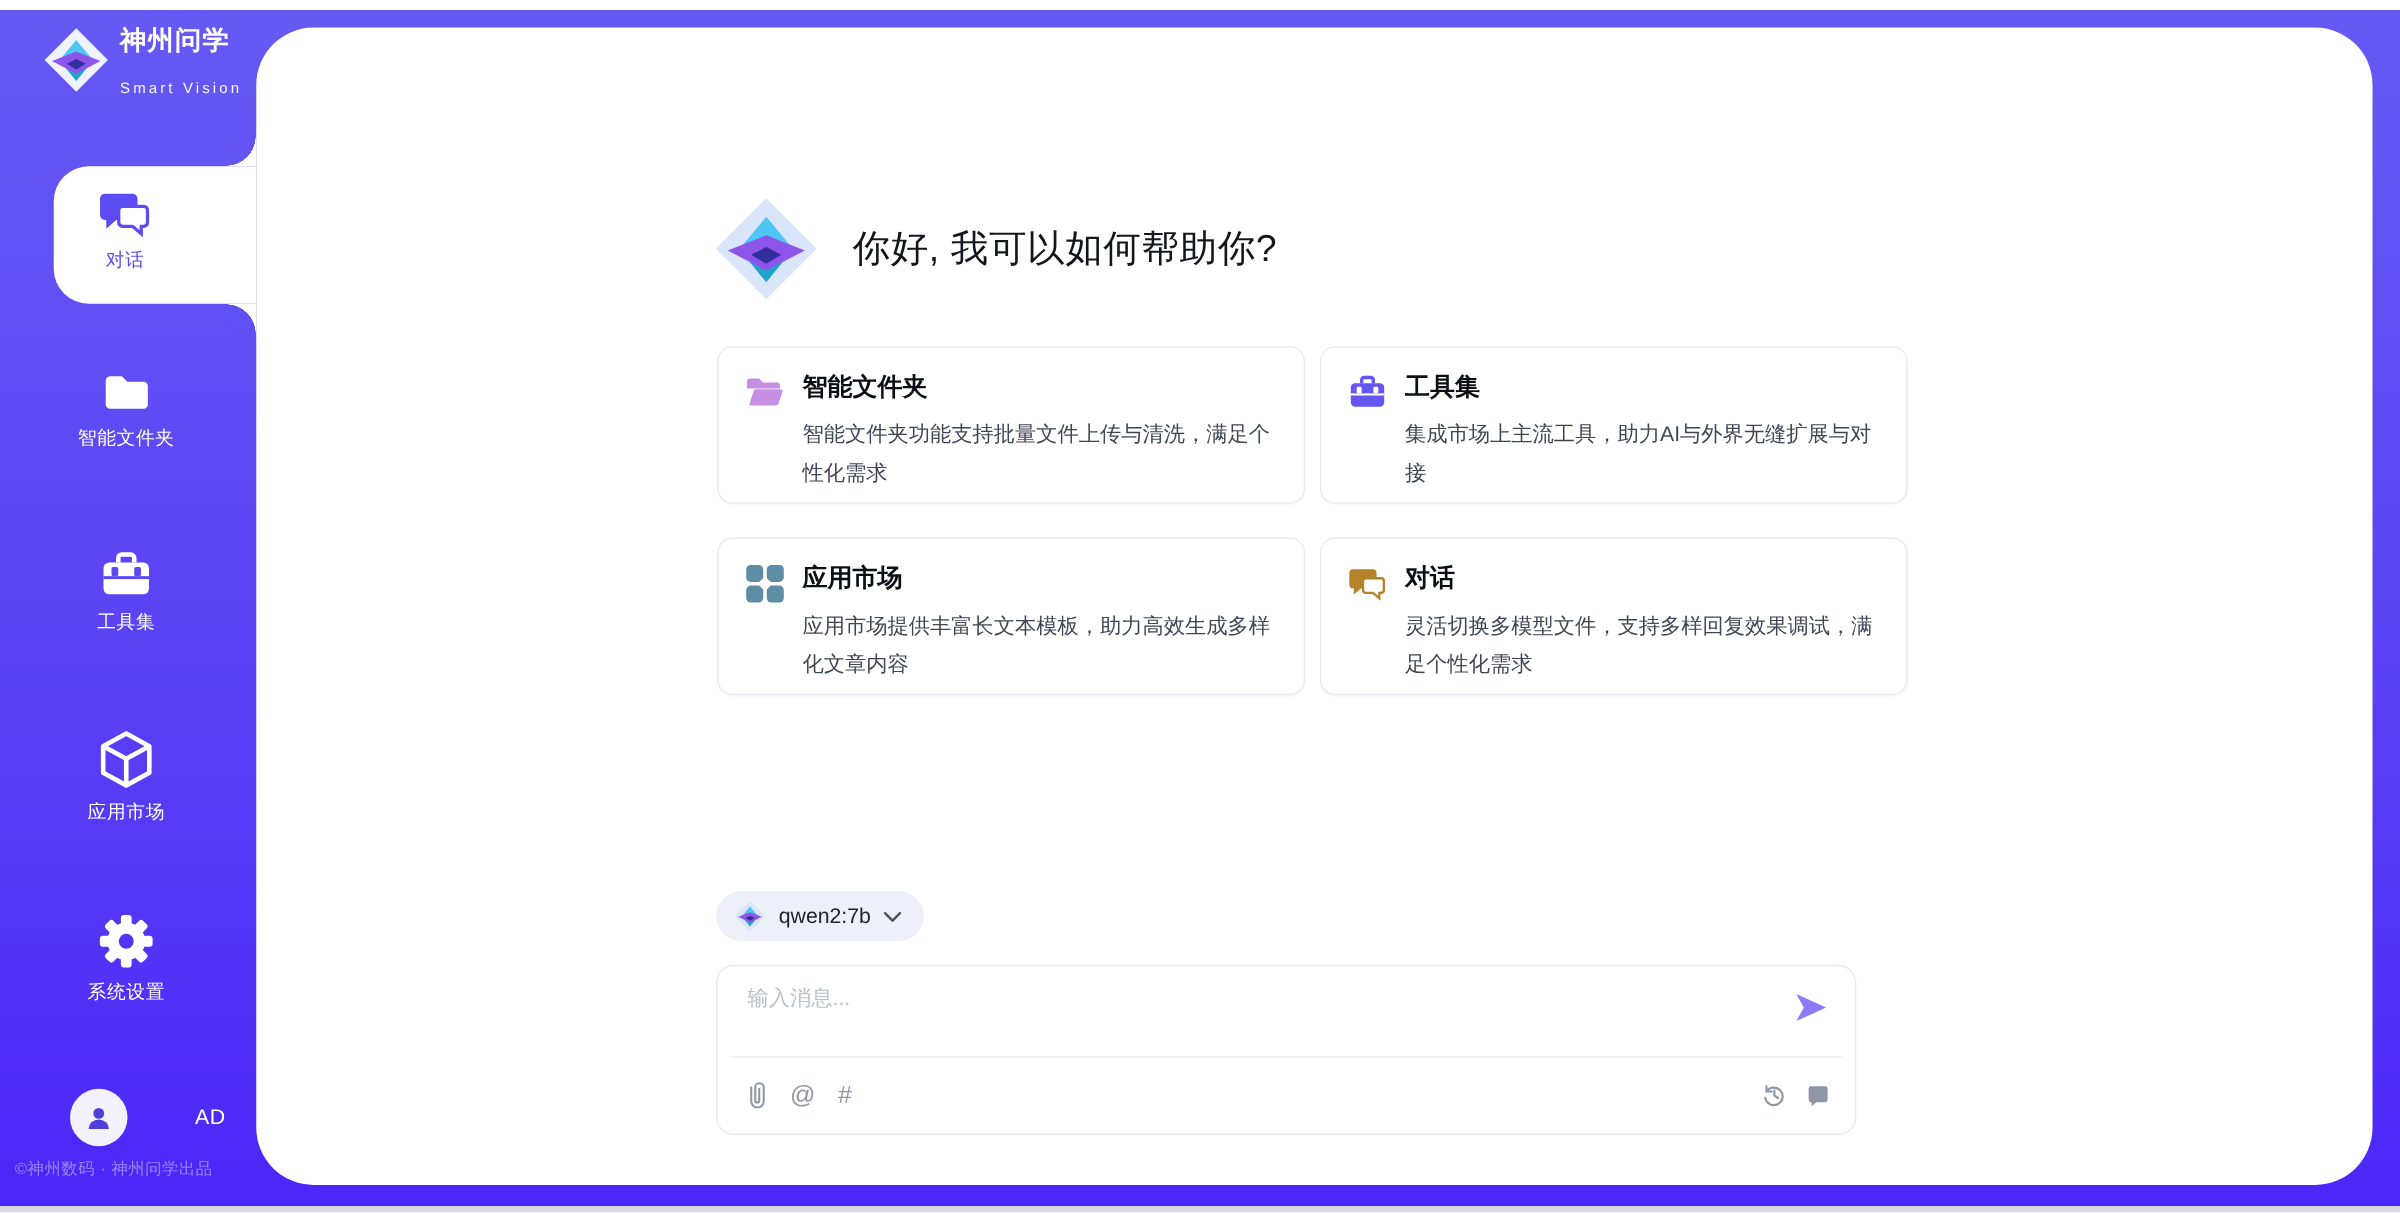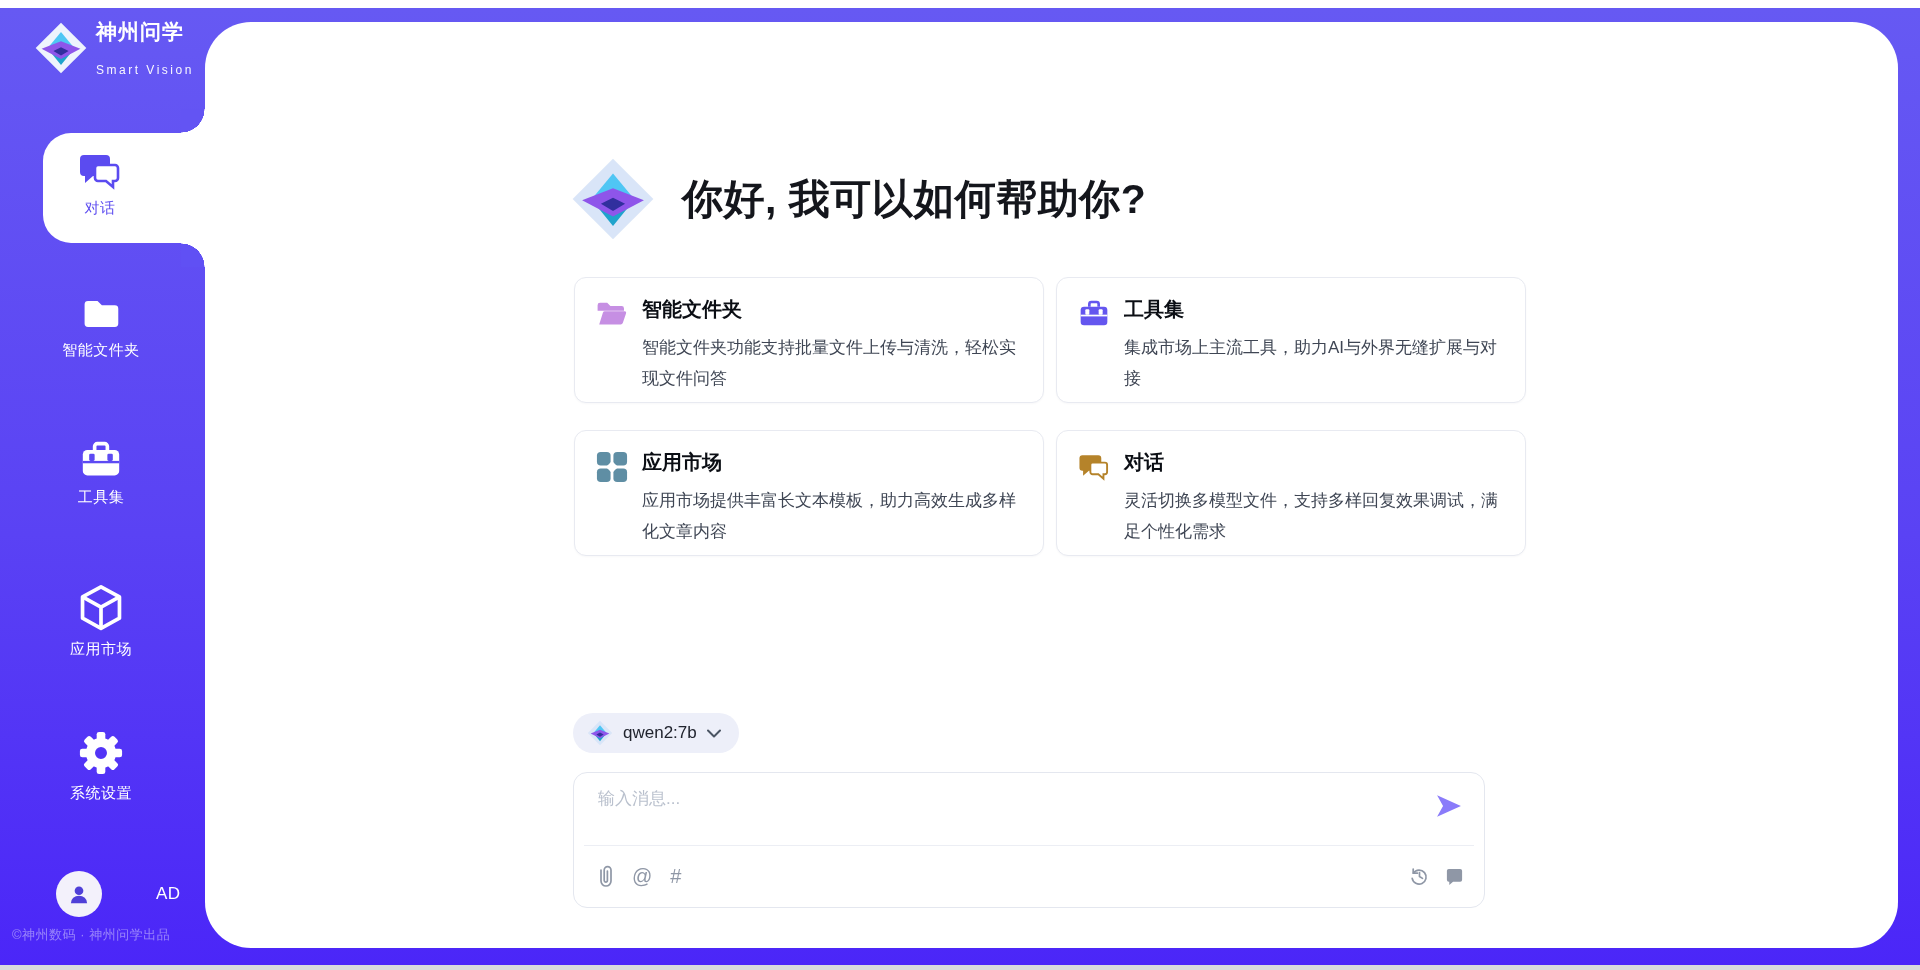--- a/index.html
+++ b/index.html
@@ -62,21 +62,21 @@
   }
 
   
   .panel {
     position:absolute; left:205px; top:14px; width:1693px; height:926px;
     background:#ffffff; border-radius:46px;
   }
 
   .greeting { position:absolute; left:365px; top:134px; display:flex; align-items:center; gap:26px; }
   .greeting .diamond { width:86px; height:86px; }
-  .greeting-title { font-size:41px; font-weight:700; color:#14161c; letter-spacing:.5px; }
+  .greeting-title { font-size:30px; font-weight:400; color:#14161c; letter-spacing:.5px; }
 
   .cards {
     position:absolute; left:369px; top:255px; width:952px;
     display:grid; grid-template-columns:470px 470px; column-gap:12px; row-gap:27px;
   }
   .card {
     height:126px; background:#fff; border:1px solid #e8eaf1; border-radius:12px;
     position:relative; cursor:pointer; box-shadow:0 1px 2px rgba(30,34,60,.03);
   }
   .card-icon { position:absolute; left:21px; top:20px; width:32px; height:32px; }
@@ -213,21 +213,21 @@
     </div>
 
     <div class="cards">
 
       <div class="card">
         <svg class="card-icon" viewBox="0 0 40 36">
           <path d="M2,7 a3,3 0 0 1 3,-3 h9 l4,4 h14 a3,3 0 0 1 3,3 v3 H2 Z" fill="#c68fe3"></path>
           <path d="M4,31 L8.6,16.5 a2.5,2.5 0 0 1 2.4,-1.8 h24.6 a2,2 0 0 1 1.9,2.6 L33.6,29 a3,3 0 0 1 -2.9,2 Z" fill="#c68fe3"></path>
         </svg>
         <div class="card-title">智能文件夹</div>
-        <div class="card-desc">智能文件夹功能支持批量文件上传与清洗，轻松实现文件问答</div>
+        <div class="card-desc">智能文件夹功能支持批量文件上传与清洗，满足个性化需求</div>
       </div>
 
       <div class="card">
         <svg class="card-icon" viewBox="0 0 48 44">
           <path d="M17,11 v-4 a3,3 0 0 1 3,-3 h8 a3,3 0 0 1 3,3 v4" fill="none" stroke="#6456ef" stroke-width="4"></path>
           <rect x="4" y="11" width="40" height="28" rx="5" fill="#6456ef"></rect>
           <rect x="11" y="15" width="6" height="8" rx="1.5" fill="#ffffff"></rect>
           <rect x="31" y="15" width="6" height="8" rx="1.5" fill="#ffffff"></rect>
           <rect x="4" y="23" width="40" height="2.6" fill="#ffffff"></rect>
         </svg>

